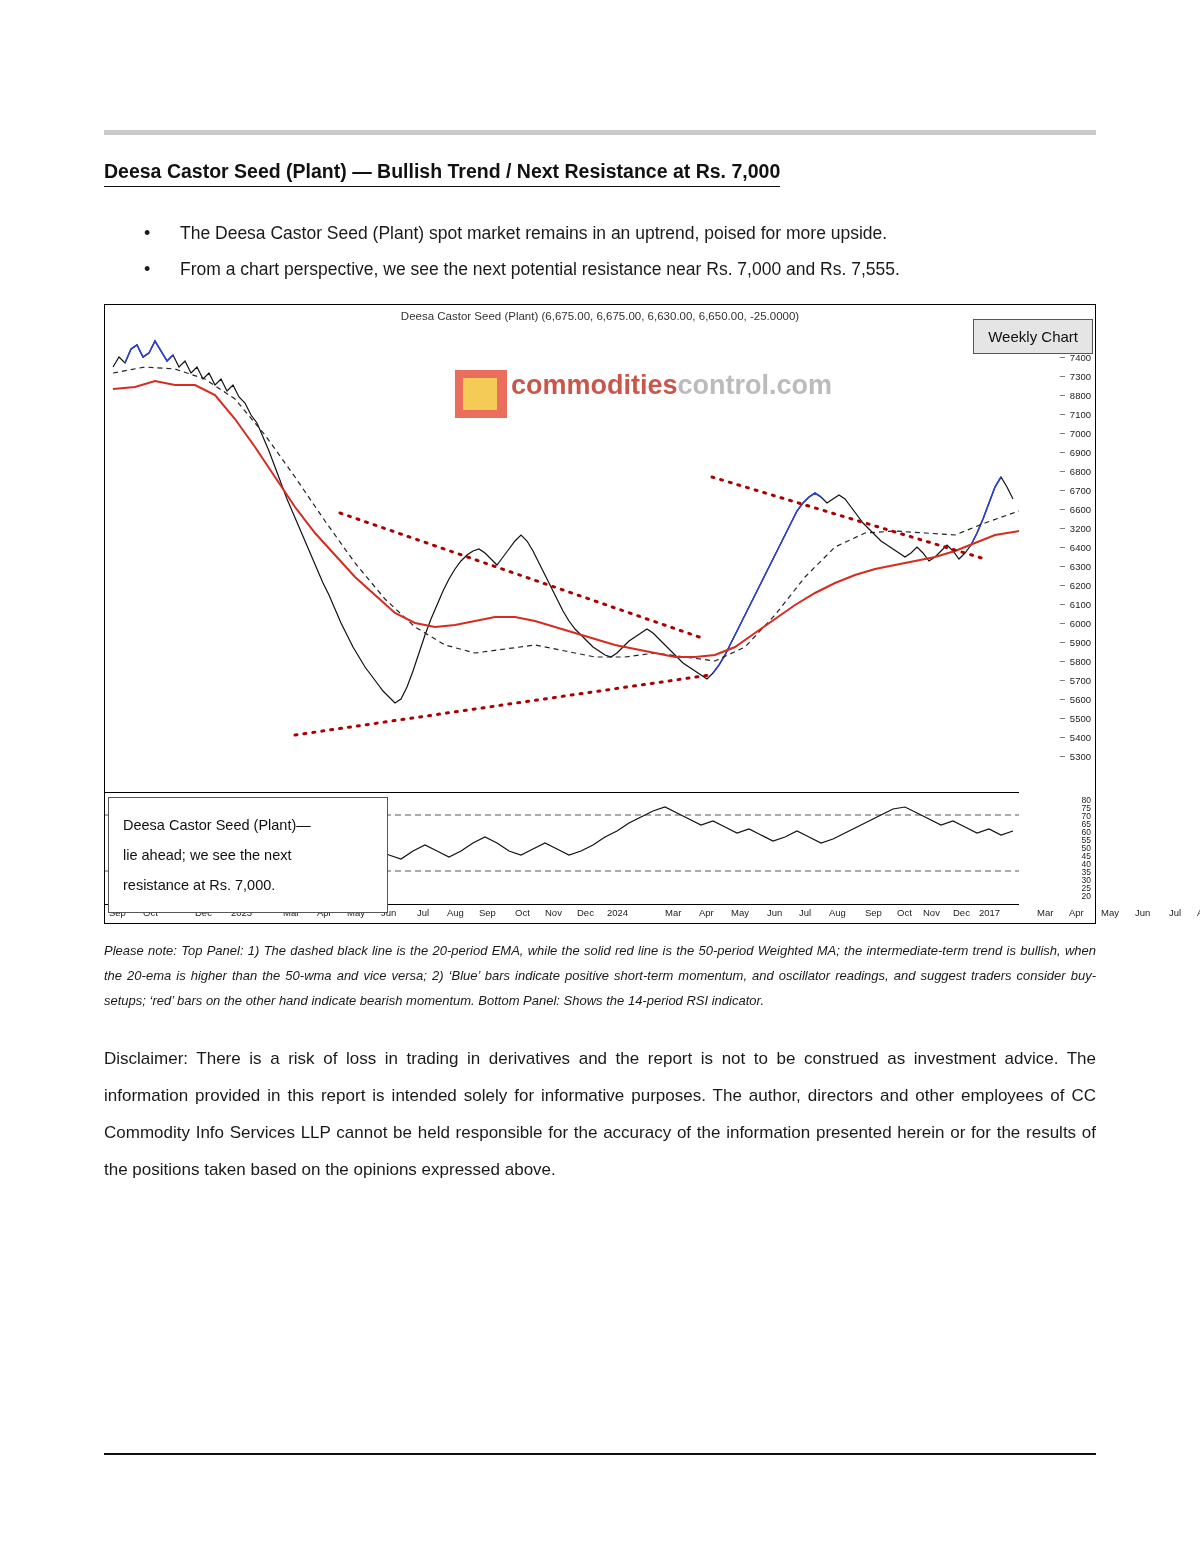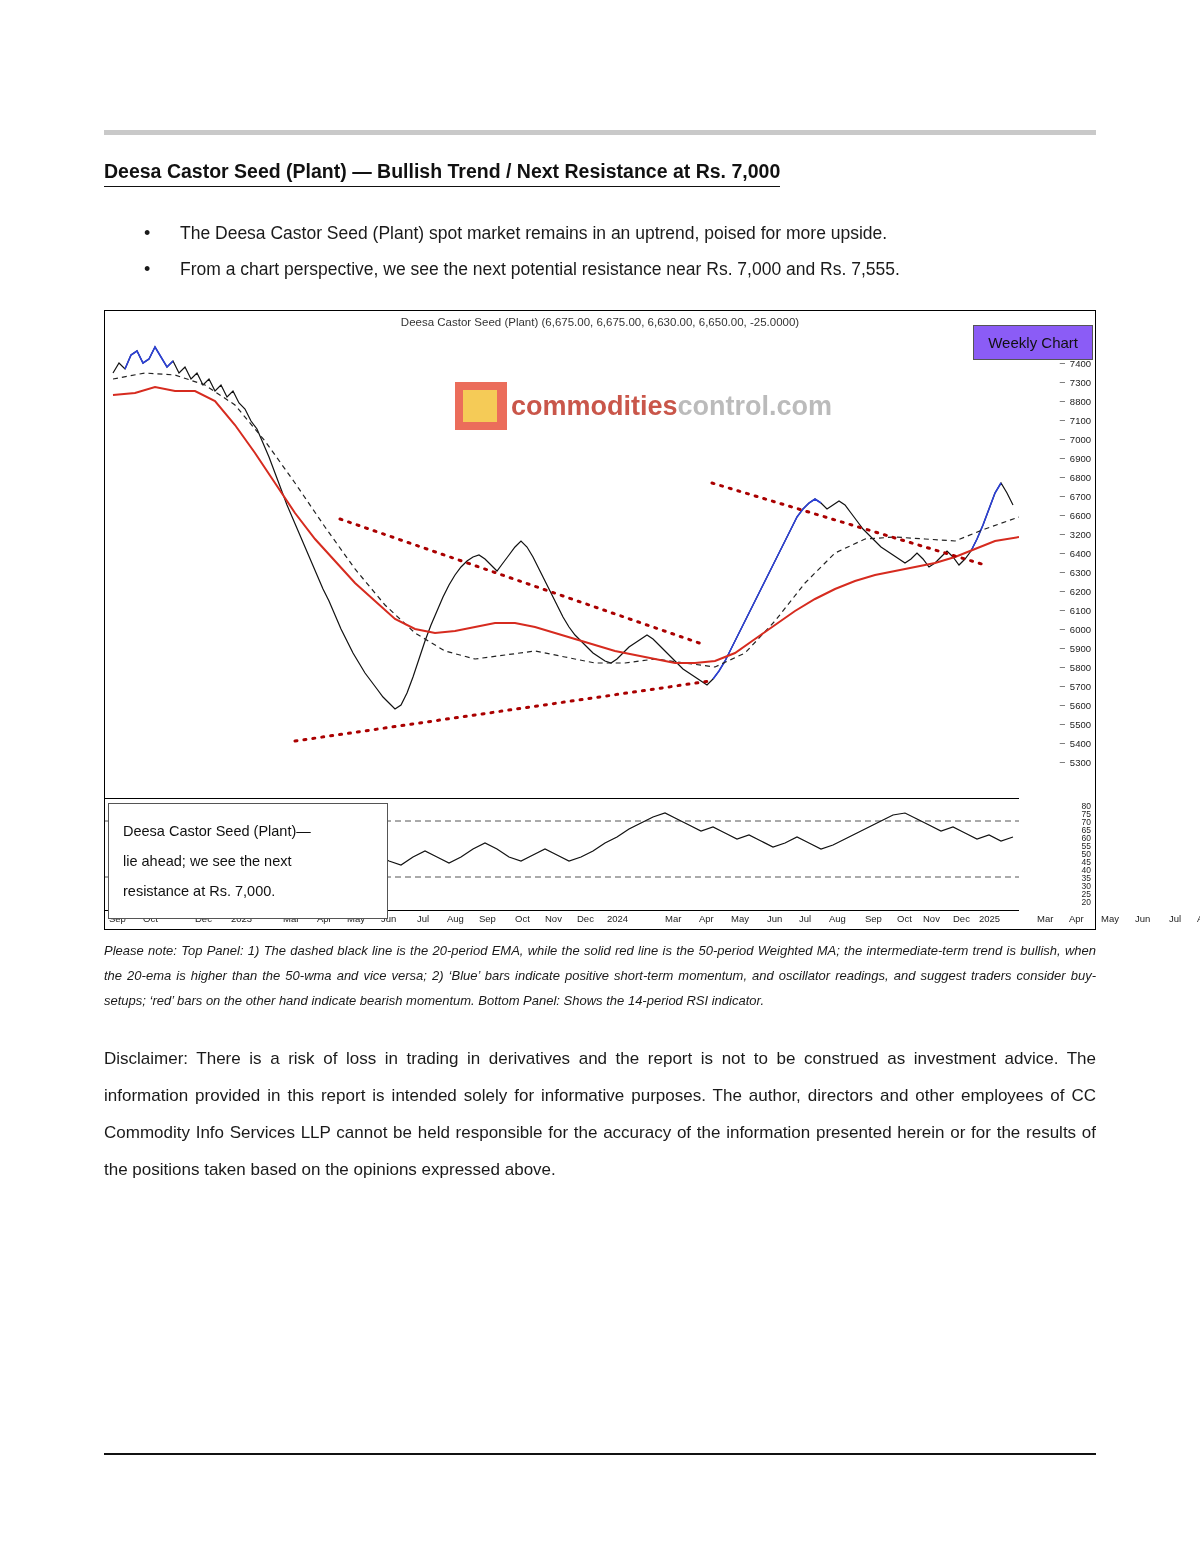--- a/index.html
+++ b/index.html
@@ -34,34 +34,34 @@
     position:relative;font-size:17.5px;line-height:36px;color:#1a1a1a;
     padding-left:36px;
   }
   ul.bullets li:before{
     content:"•";position:absolute;left:0;top:0;font-size:18px;color:#1a1a1a;
   }
 
   
   .chartbox{
     position:absolute;left:104px;top:304px;width:992px;height:620px;
-    border:1px solid #000;background:#fff;box-sizing:border-box;margin-top:6px;
+    border:1px solid #000;background:#fff;box-sizing:border-box;
   }
   .chart-title{
     position:absolute;top:5px;left:0;width:100%;text-align:center;
     font-size:11.5px;color:#333;font-family:"Liberation Sans",sans-serif;
   }
   .weekly-chip{
     position:absolute;right:2px;top:14px;
-    border:1px solid #555;background:#8b5cf6;
+    border:1px solid #555;background:#e5e5e5;
     padding:8px 14px;font-size:15px;color:#111;z-index:6;
   }
   .watermark{
     position:absolute;left:350px;top:65px;width:400px;height:60px;
-    display:flex;align-items:center;z-index:2;opacity:.85;
+    display:flex;z-index:2;opacity:.85;
   }
   .wm-logo{
     width:52px;height:48px;background:#e8543f;position:relative;margin-right:4px;
   }
   .wm-logo:after{
     content:"";position:absolute;left:8px;top:8px;width:34px;height:32px;
     background:#f4c23a;
   }
   .wm-text{font-size:27px;font-weight:bold;}
   .wm-a{color:#c0392b;}
@@ -233,21 +233,21 @@
       <span style="left:560px">Mar</span>
       <span style="left:594px">Apr</span>
       <span style="left:626px">May</span>
       <span style="left:662px">Jun</span>
       <span style="left:694px">Jul</span>
       <span style="left:724px">Aug</span>
       <span style="left:760px">Sep</span>
       <span style="left:792px">Oct</span>
       <span style="left:818px">Nov</span>
       <span style="left:848px">Dec</span>
-      <span style="left:874px">2025</span>
+      <span style="left:874px">2017</span>
       <span style="left:932px">Mar</span>
       <span style="left:964px">Apr</span>
       <span style="left:996px">May</span>
       <span style="left:1030px">Jun</span>
       <span style="left:1064px">Jul</span>
       <span style="left:1092px">Aug</span>
 
     </div>
   </div>
 

